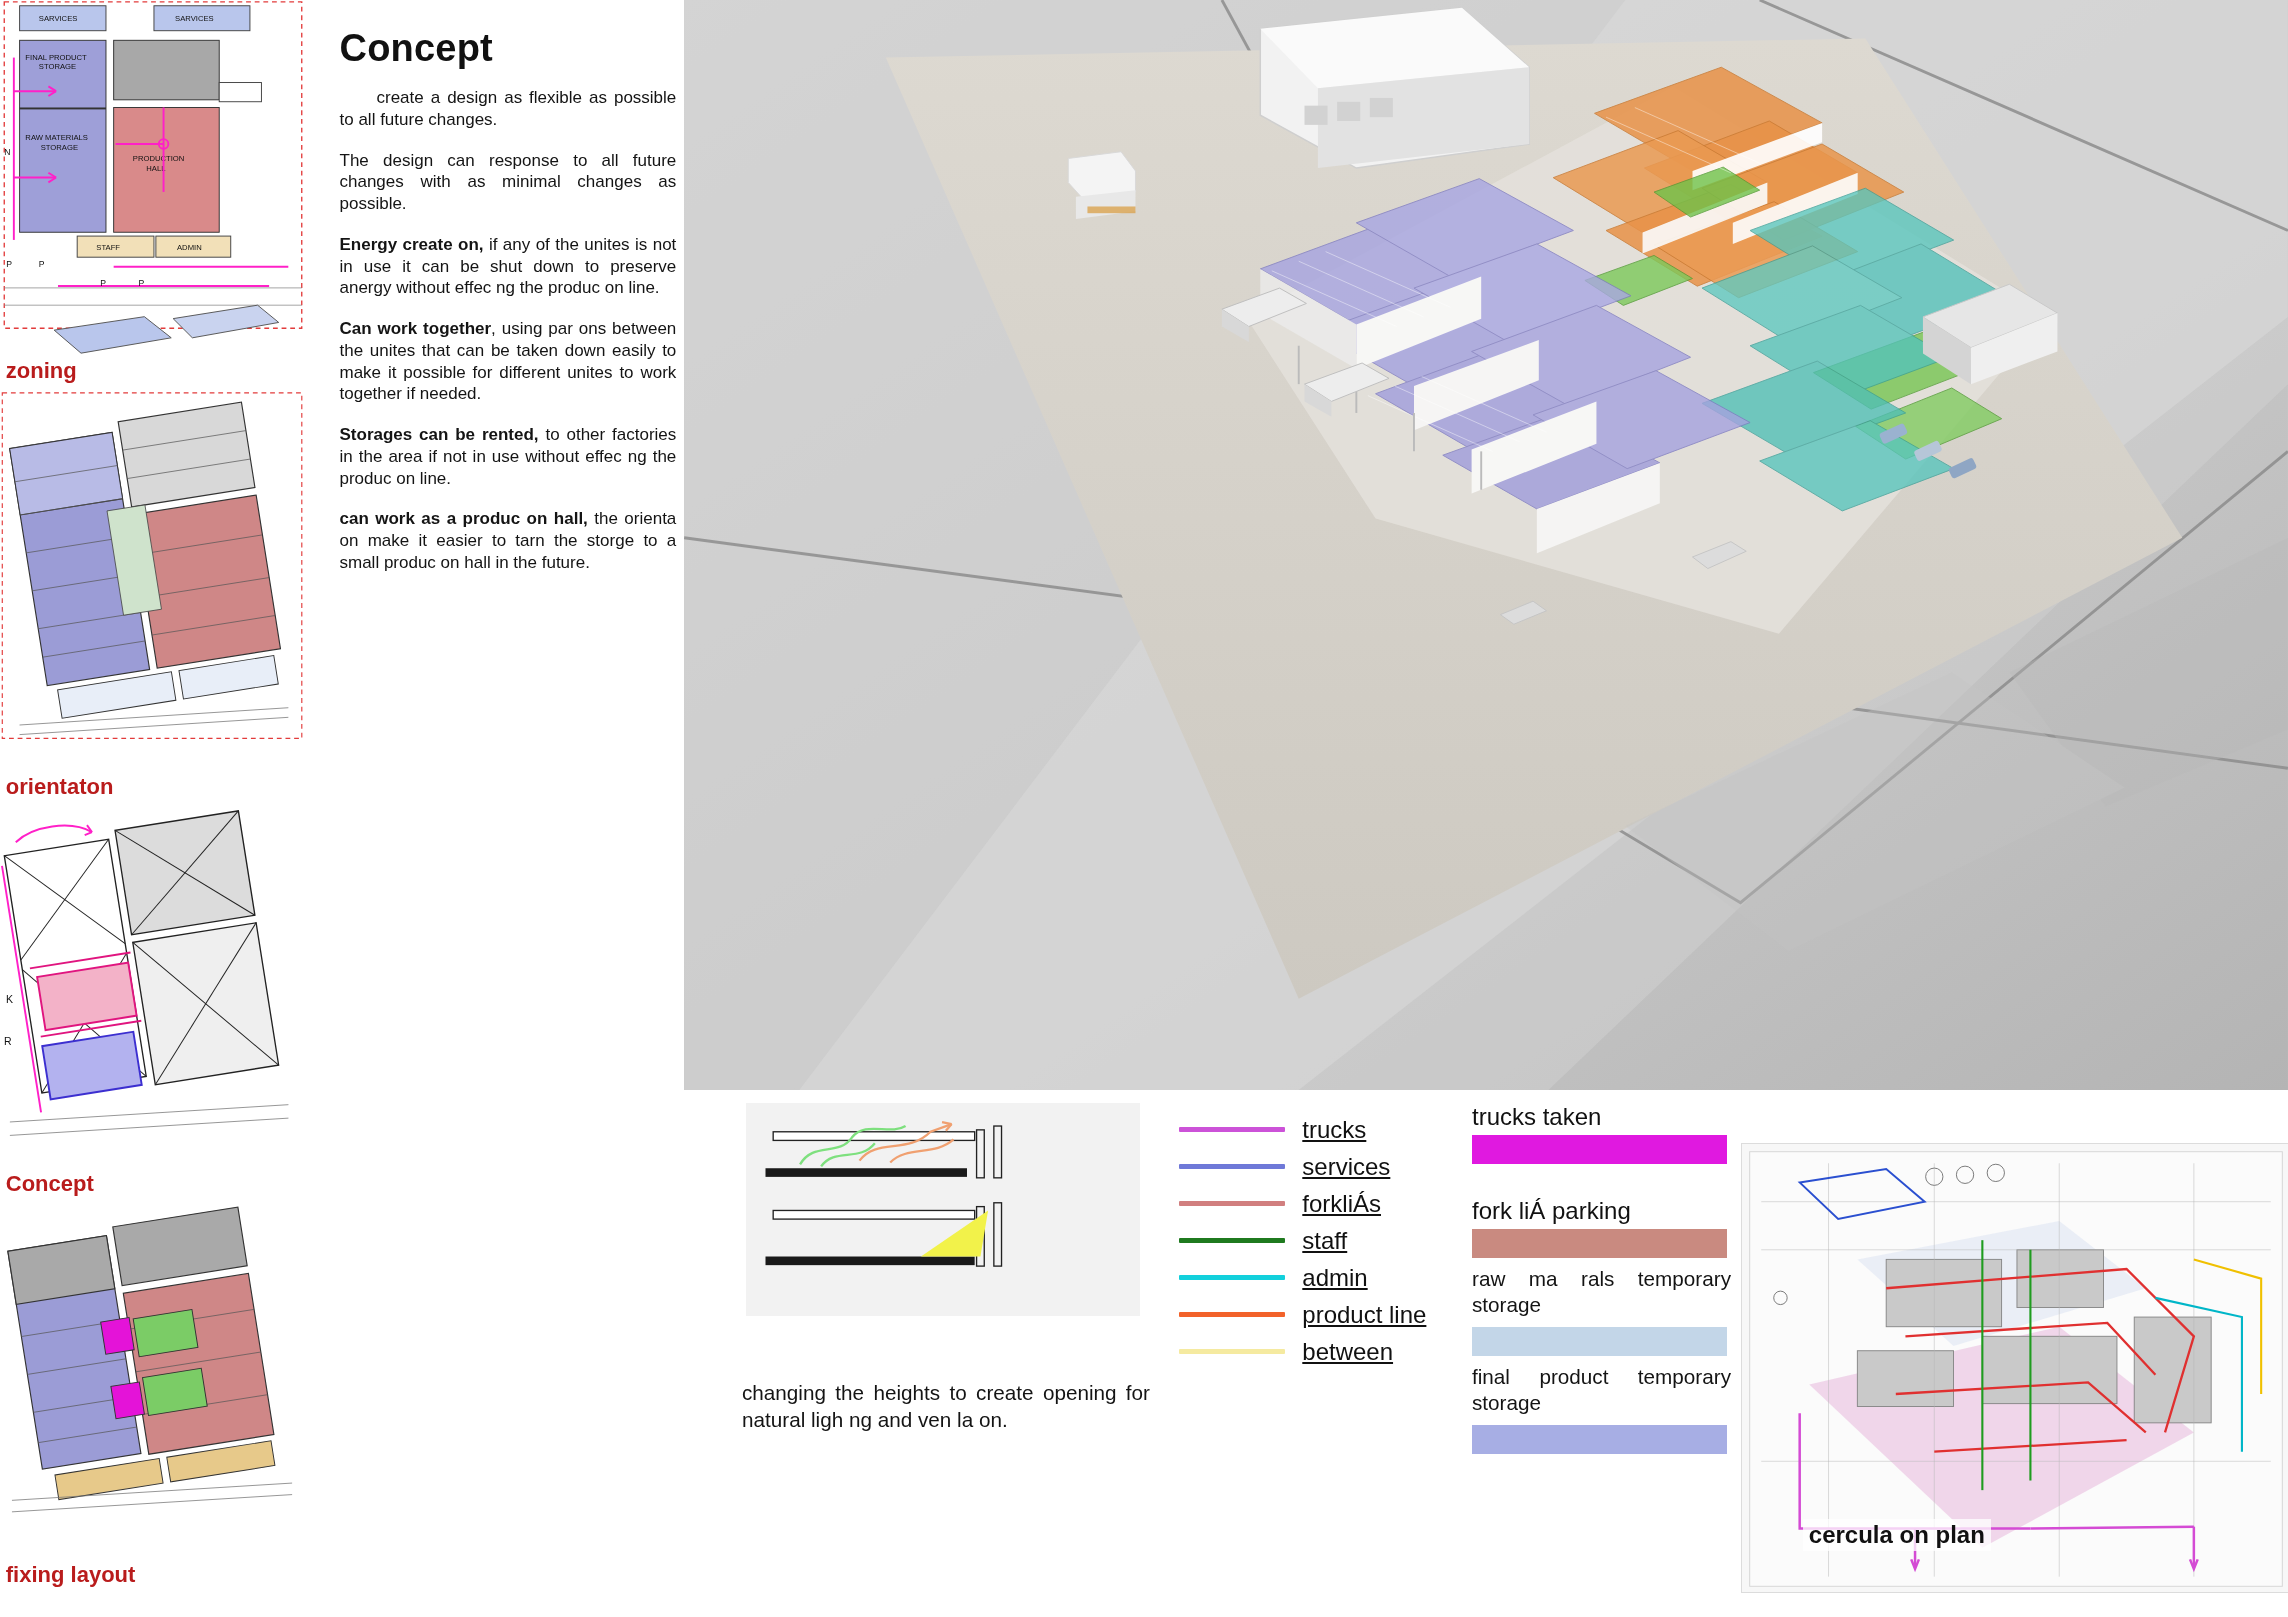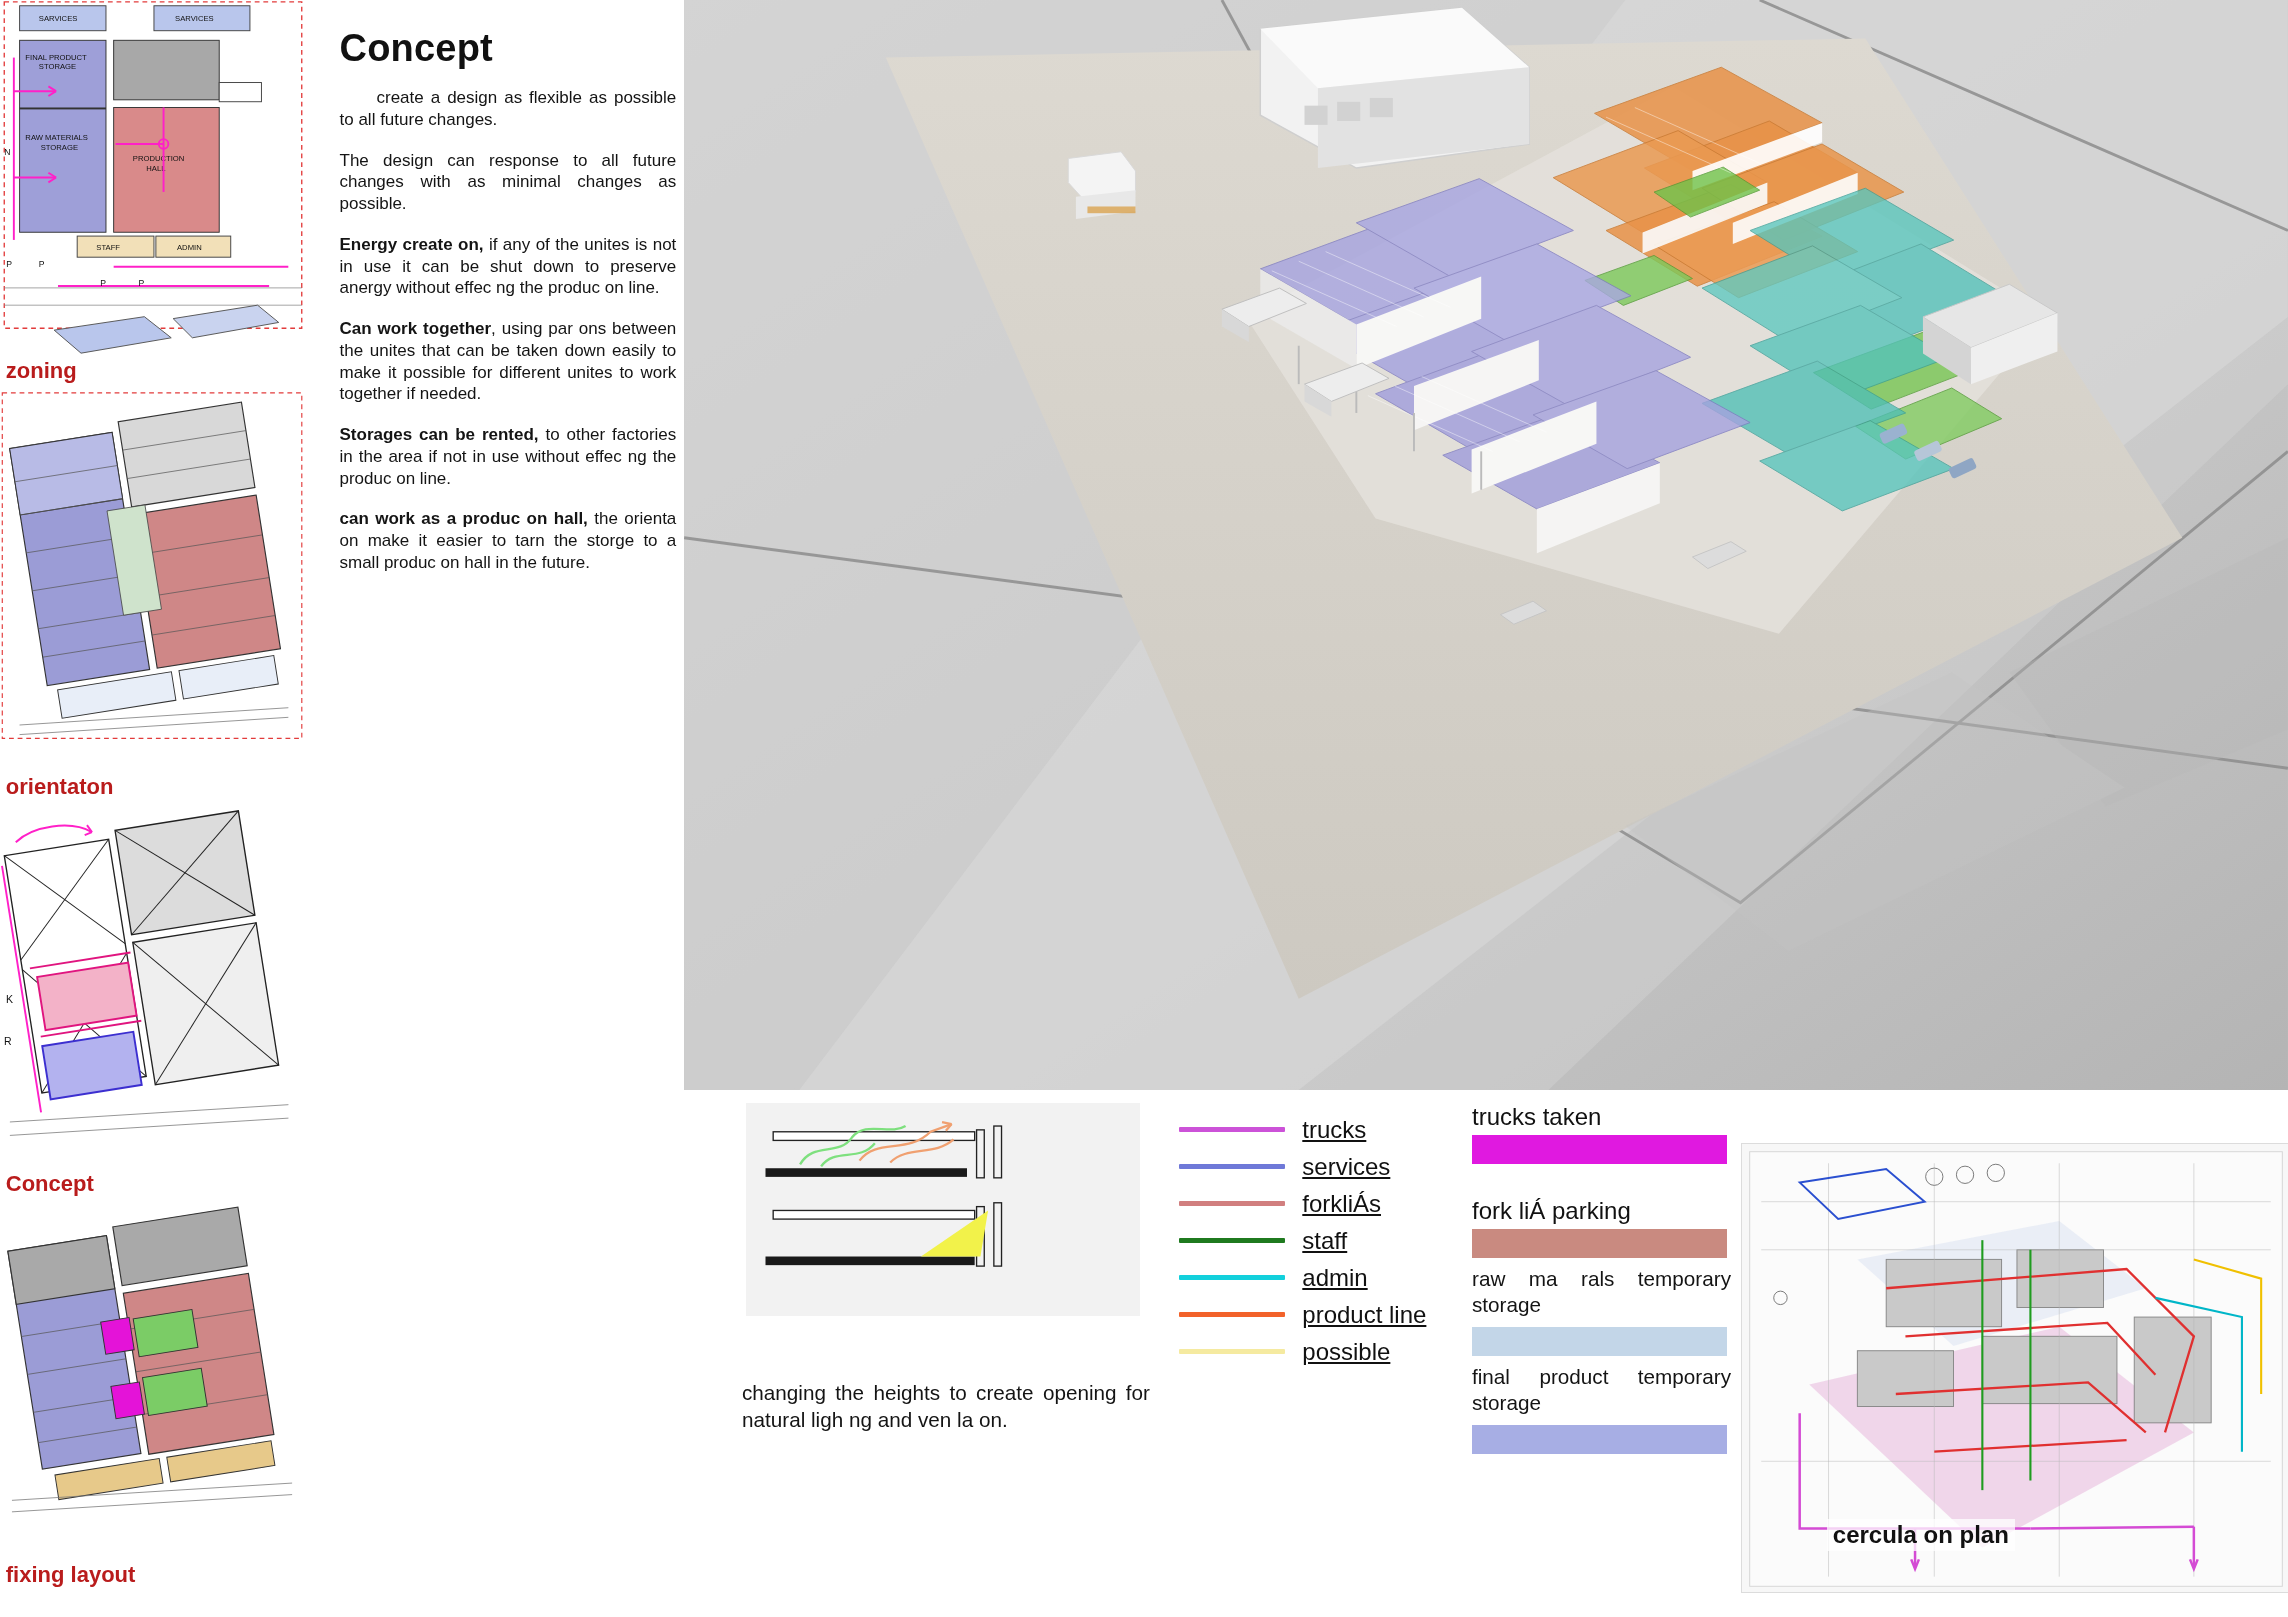--- a/index.html
+++ b/index.html
@@ -124,21 +124,20 @@
     width: 548px; height: 450px;
     background:#f6f6f6;
     border:1px solid #dcdcdc;
     overflow:hidden;
   }
   .circ-cap {
     position:absolute; left: 1119px; top: 429px;
     font-size: 24px; font-weight: bold; color:#111;
     background: rgba(255,255,255,.75);
     padding: 1.9px 5.8px;
-    margin-left: 24px;
   }
 </style>
 </head>
 <body>
 
 <div class="left-col">
 
   <div class="thumb">
     <div class="zoning-box">
       <svg width="306" height="357" viewBox="0 0 318 372">
@@ -515,21 +514,21 @@
     <div class="legend-row">
       <span class="legend-swatch" style="background:#12d0dc"></span>
       <span class="legend-label">admin</span>
     </div>
     <div class="legend-row">
       <span class="legend-swatch" style="background:#f2622a"></span>
       <span class="legend-label">product line</span>
     </div>
     <div class="legend-row">
       <span class="legend-swatch" style="background:#f5eaa0"></span>
-      <span class="legend-label">possible</span>
+      <span class="legend-label">between</span>
     </div>
   </div>
 
   <div class="blocks">
     <div class="block-title">trucks taken</div>
     <div class="block-bar" style="background:#e019e0"></div>
 
     <div class="block-title" style="margin-top:33px">fork liÁ parking</div>
     <div class="block-bar" style="background:#c98a80"></div>
     <div class="block-text" style="margin-top:7.7px">raw    ma  rals temporary storage</div>

